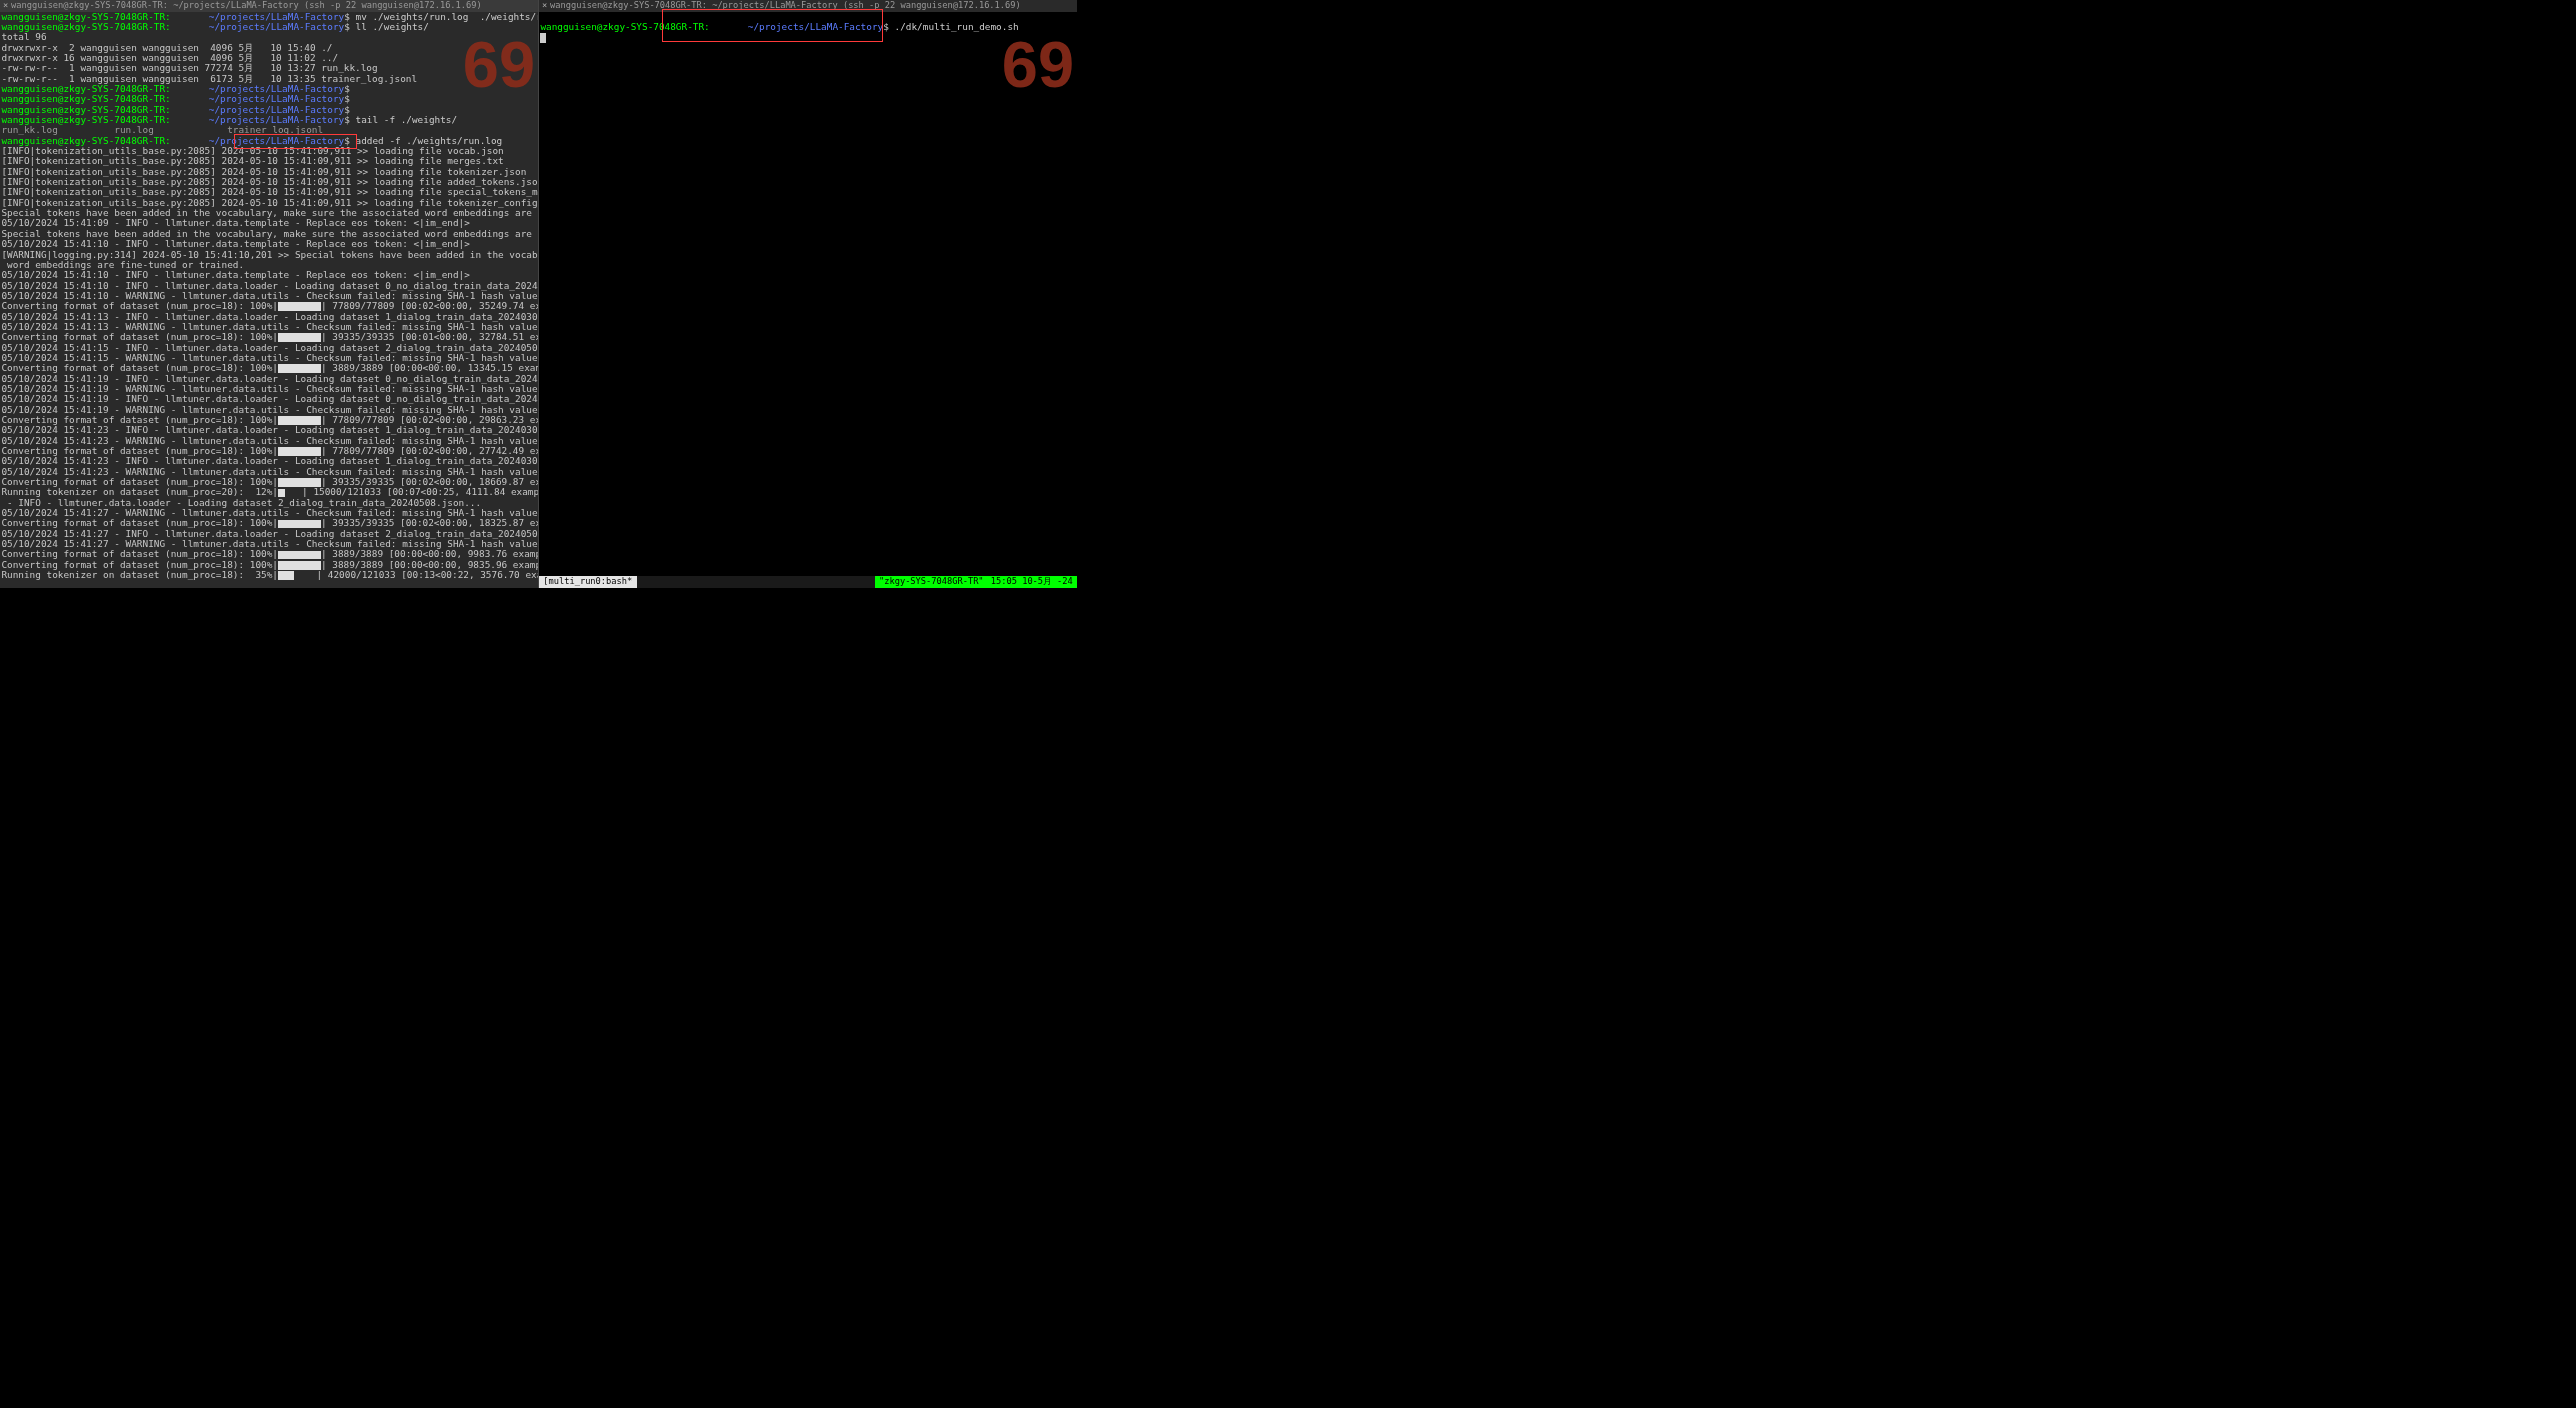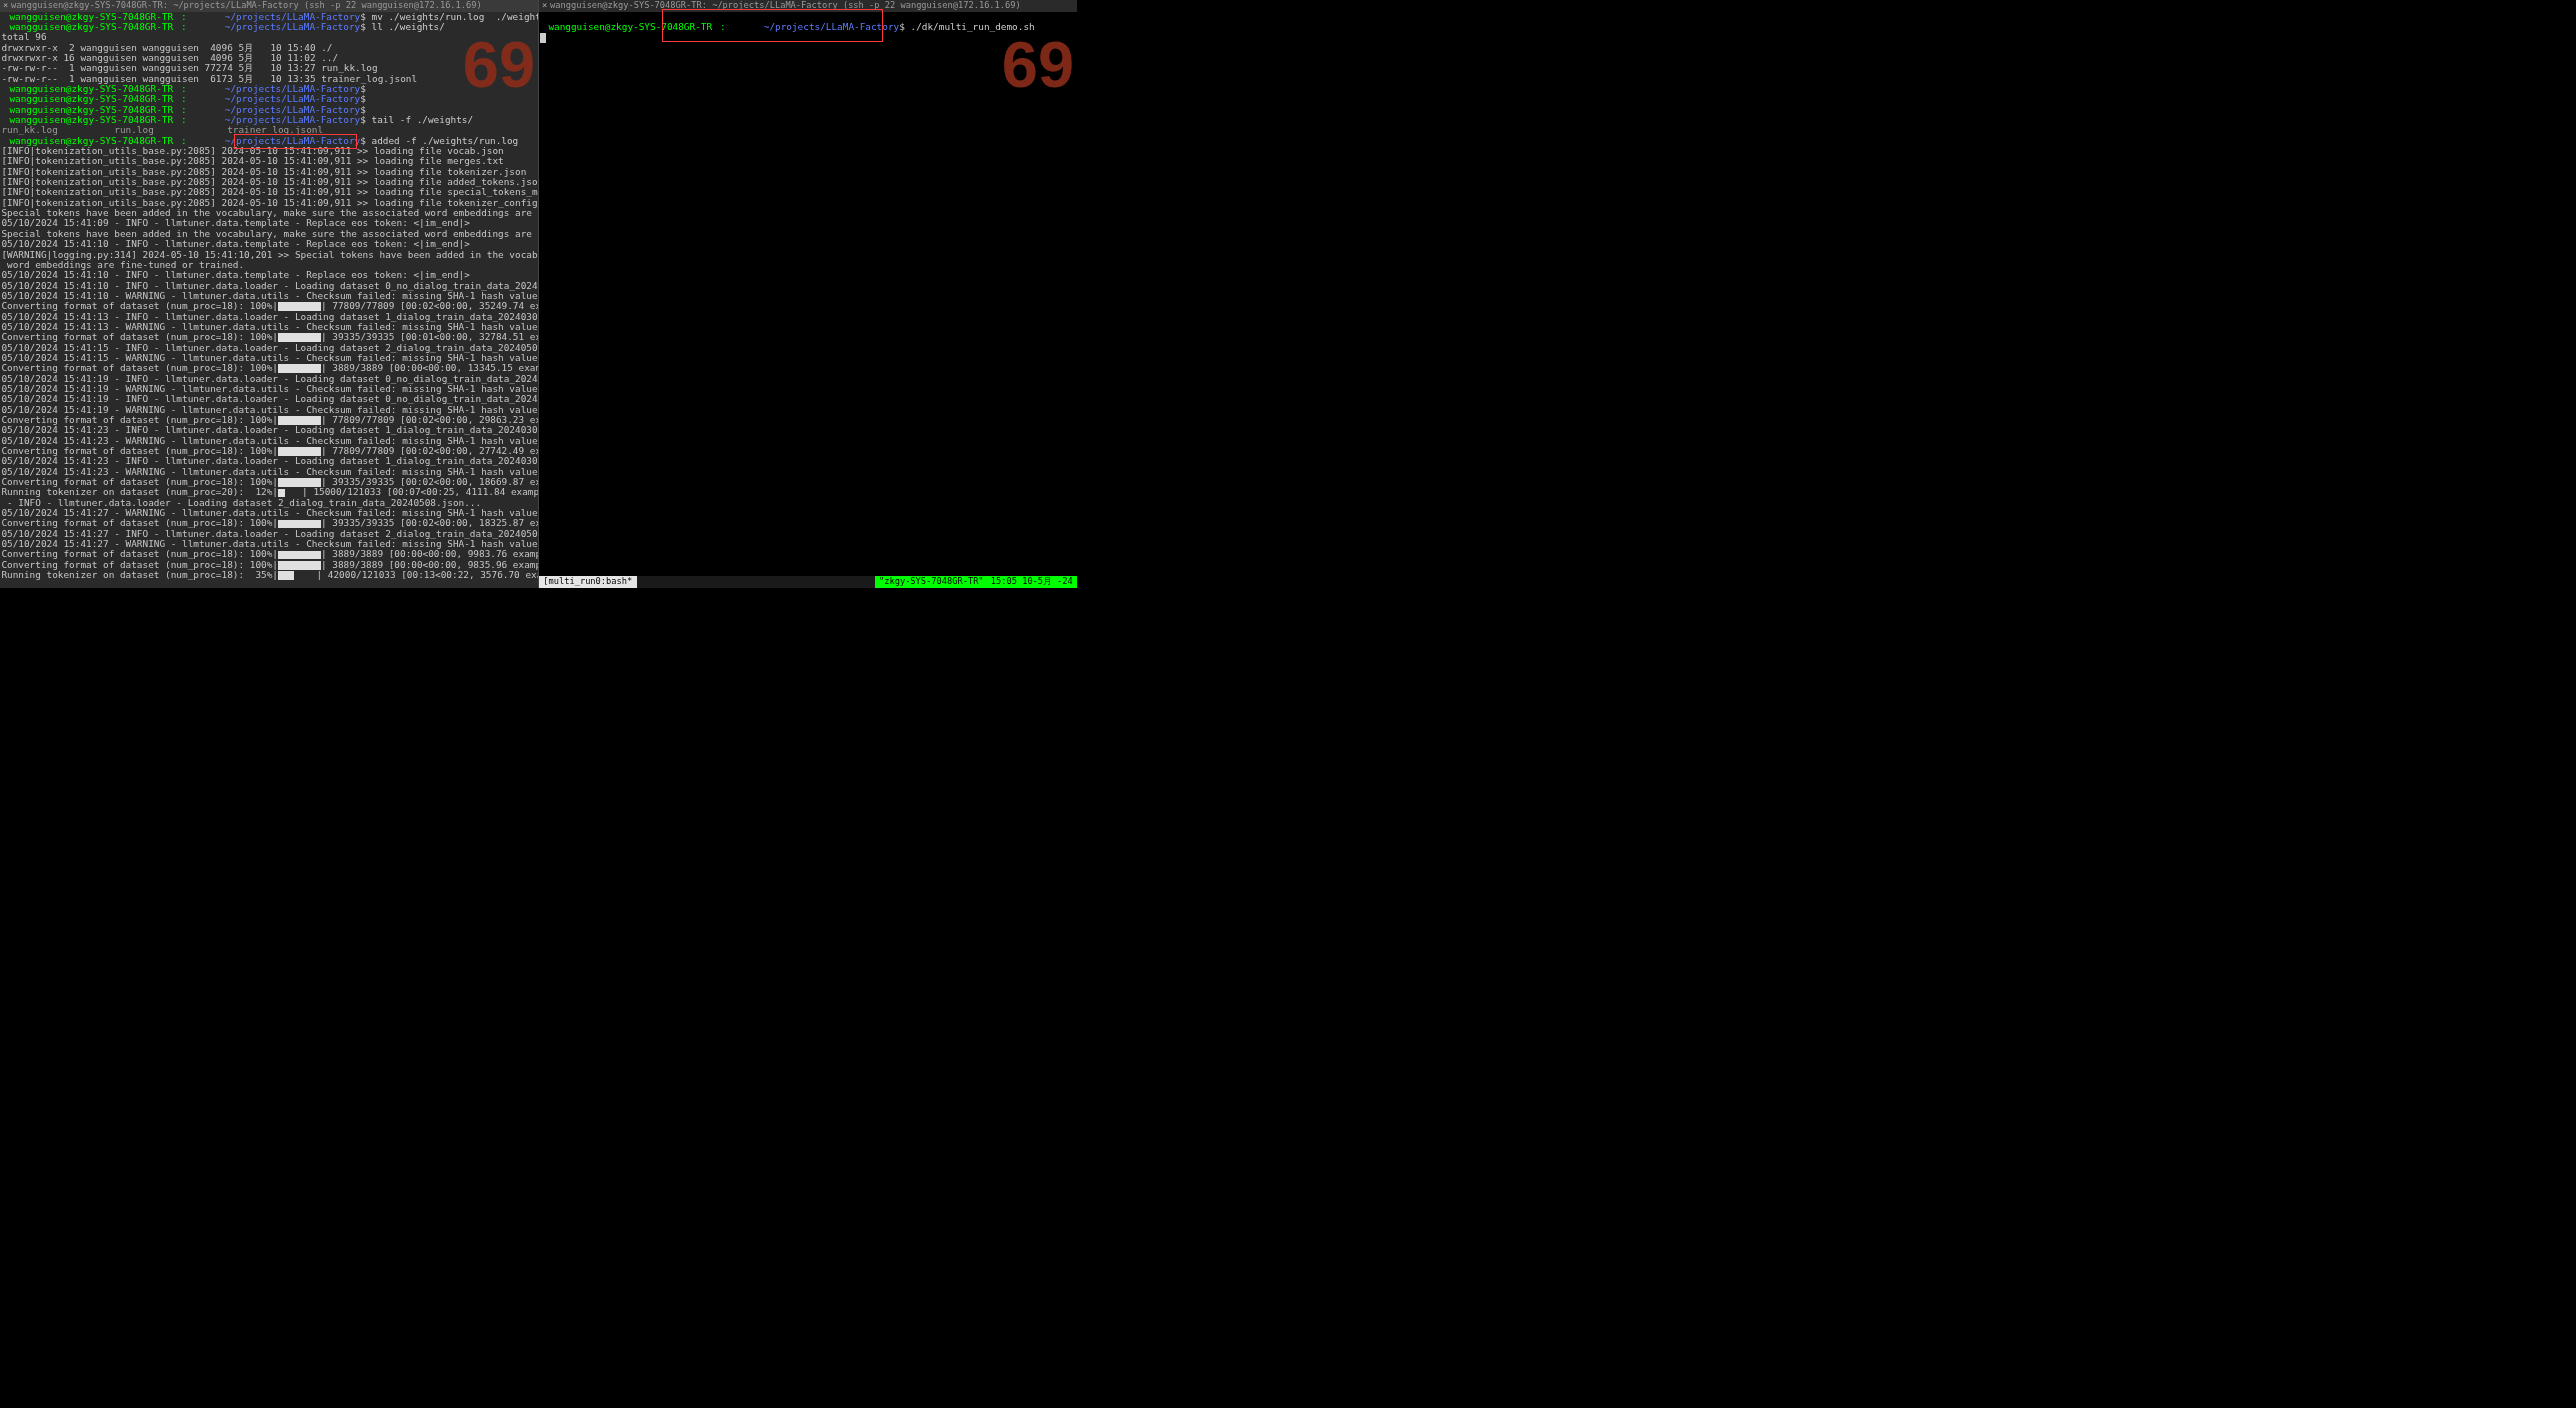--- a/index.html
+++ b/index.html
@@ -61,21 +61,21 @@
     opacity: 0.9;
     pointer-events: none;
     font-family: sans-serif;
     margin-left: 40px;
   }
   .term-content {
     white-space: pre;
     padding: 0 1.4px;
   }
   .pane.right .term-content { color: #ddd; }
-  .prompt-user { color: #00ff00; padding-left: 8px; }
+  .prompt-user { color: #00ff00; }
   .prompt-path { color: #5c7cff; margin-left: 38px; }
   .prompt-dollar { color: #ccc; }
   .cmd { color: #ccc; }
   .gray { color: #999; }
   .out { color: #c6c6c6; }
   .bar {
     display: inline-block;
     background: #e0e0e0;
     height: 8.7px;
     vertical-align: middle;

